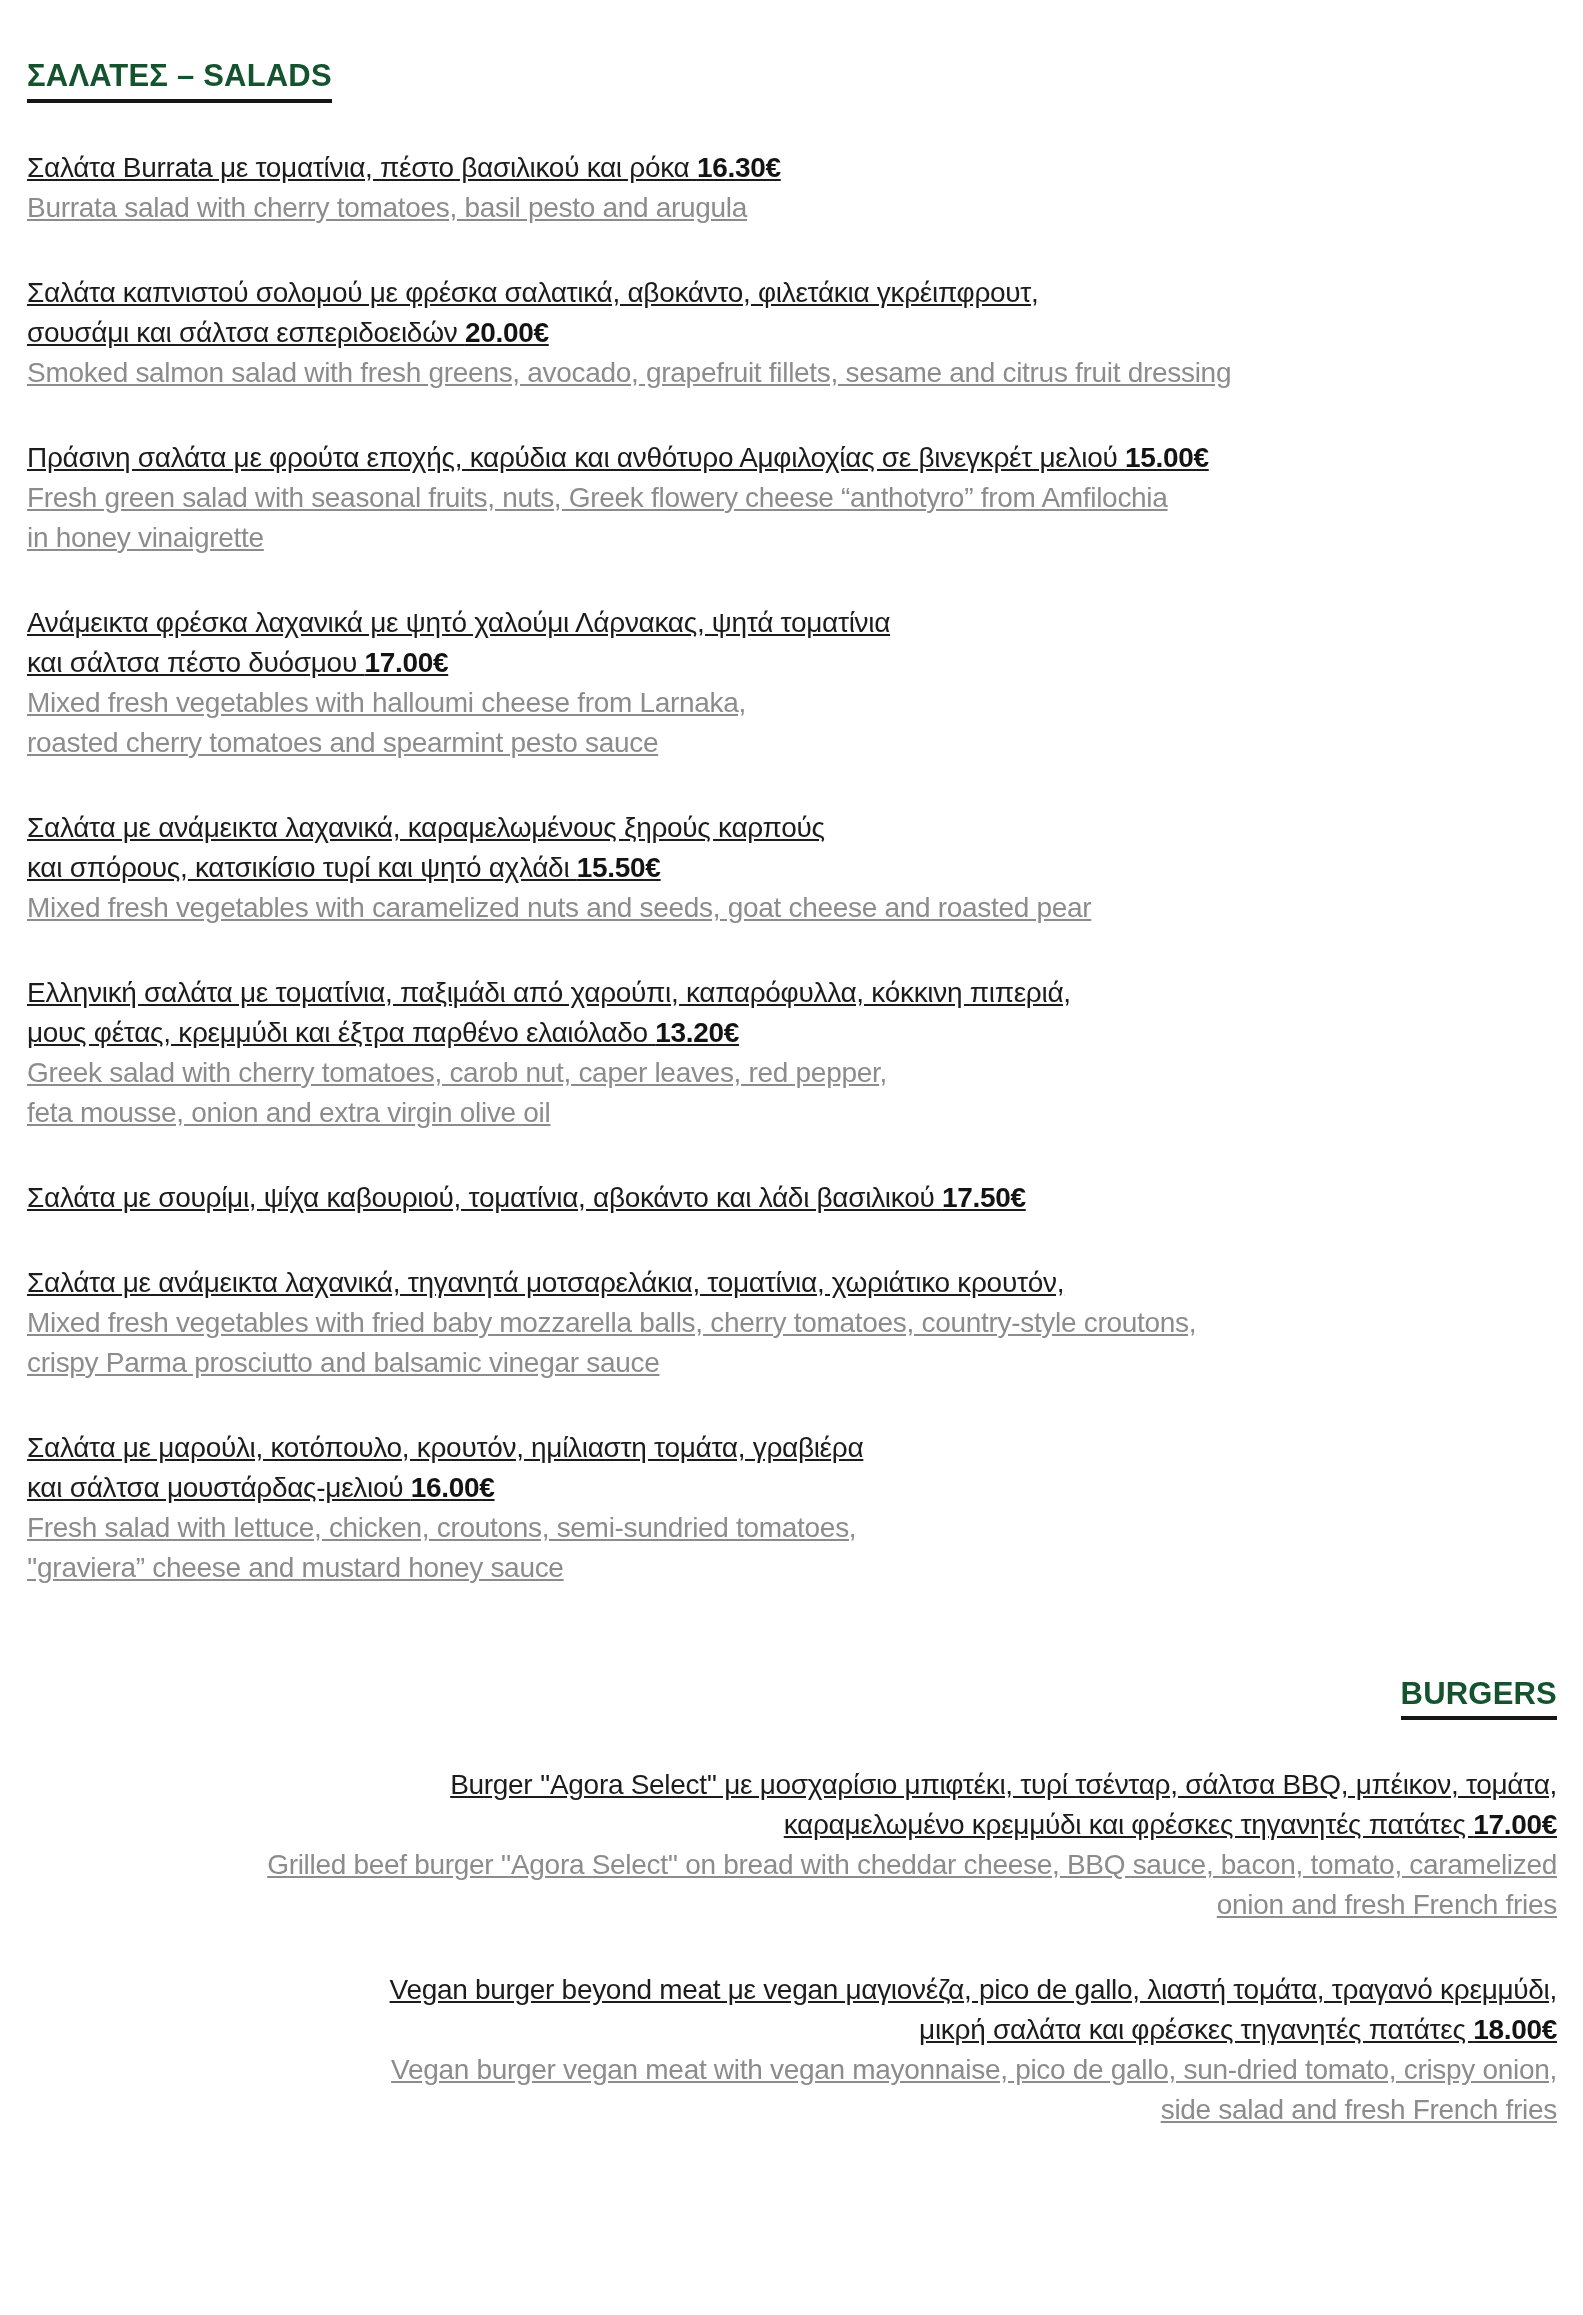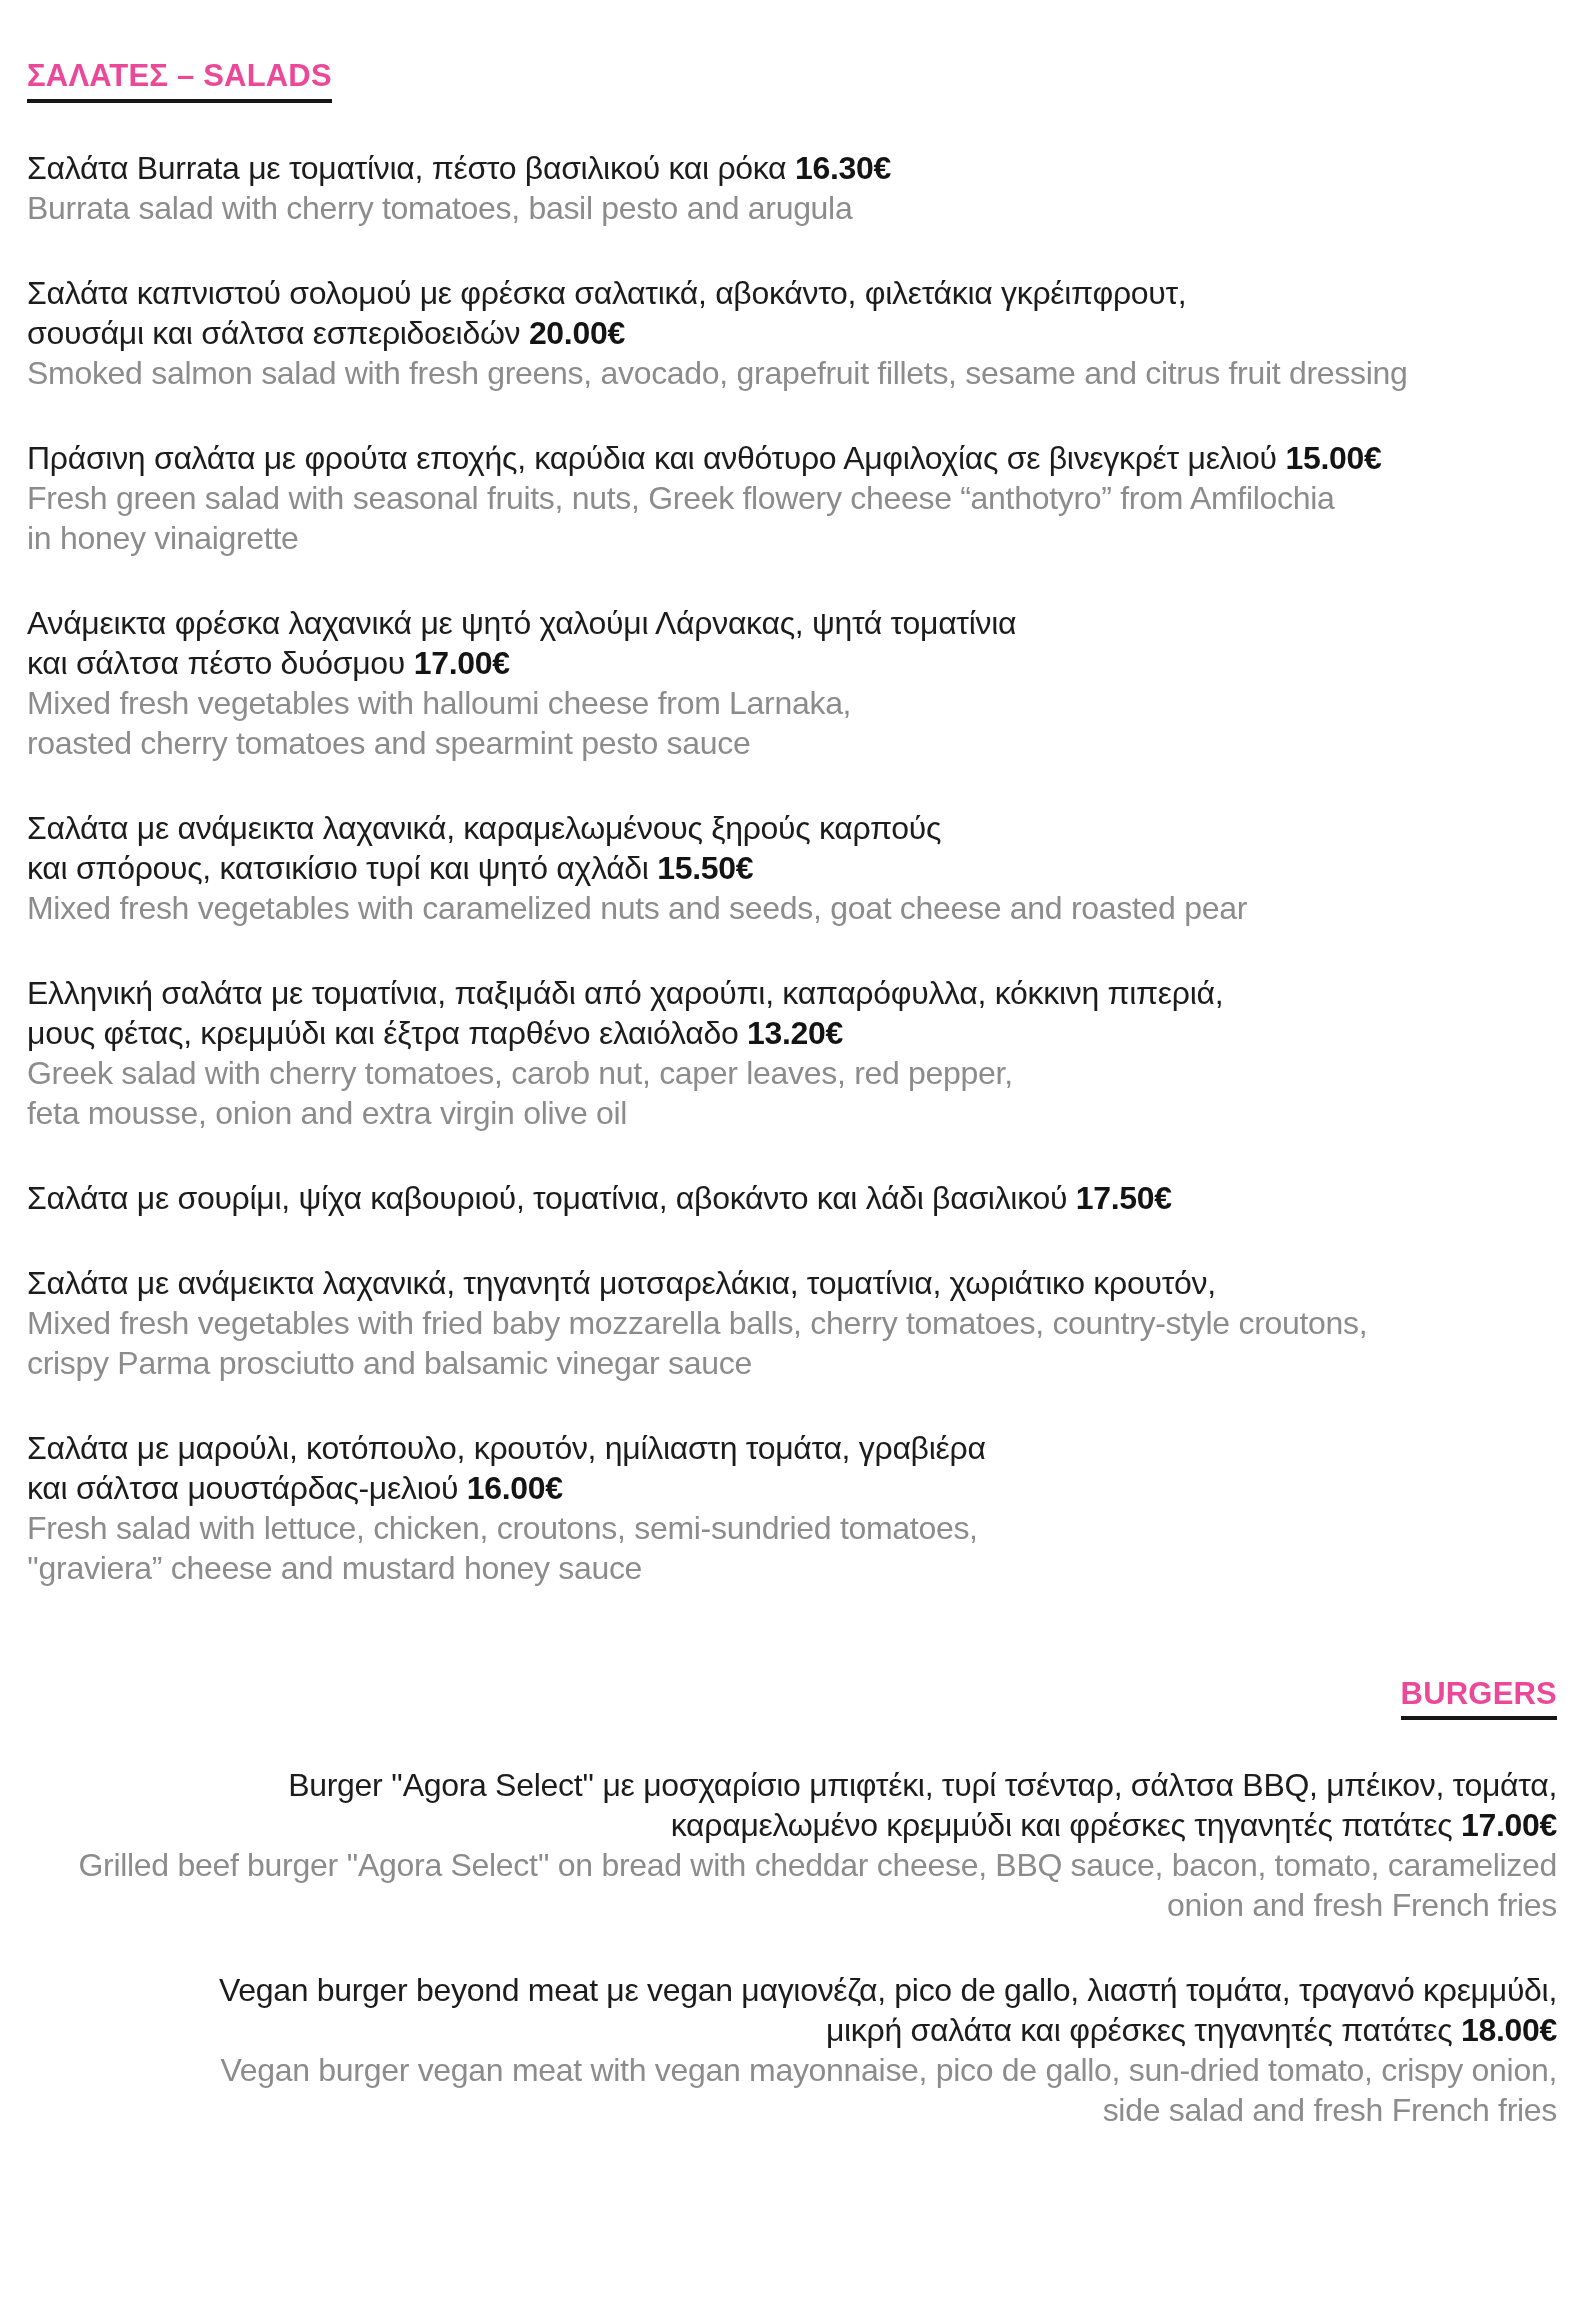--- a/index.html
+++ b/index.html
@@ -15,41 +15,42 @@
   }
   .page {
     padding: 58px 27px 0 27px;
     box-sizing: border-box;
   }
   .section-heading {
     display: inline-block;
     margin: 0;
     font-size: 31px;
     font-weight: bold;
-    color: #ec4899;
+    color: #14532d;
     letter-spacing: 0.2px;
     border-bottom: 4.5px solid #161616;
     padding-bottom: 4.5px;
   }
   .section-items {
     margin-top: 45px;
   }
   .menu-item {
     margin-bottom: 45px;
   }
   .menu-section + .menu-section {
     margin-top: 88px;
     text-align: right;
   }
   .line {
-    font-size: 32px;
+    font-size: 28px;
     line-height: 40px;
     letter-spacing: -0.3px;
     white-space: pre;
     color: #1c1c1c;
+    text-decoration: underline;
   }
   .line.english {
     color: #8c8c8c;
   }
   .price {
     font-weight: bold;
     color: #141414;
   }
 </style>
 </head>

